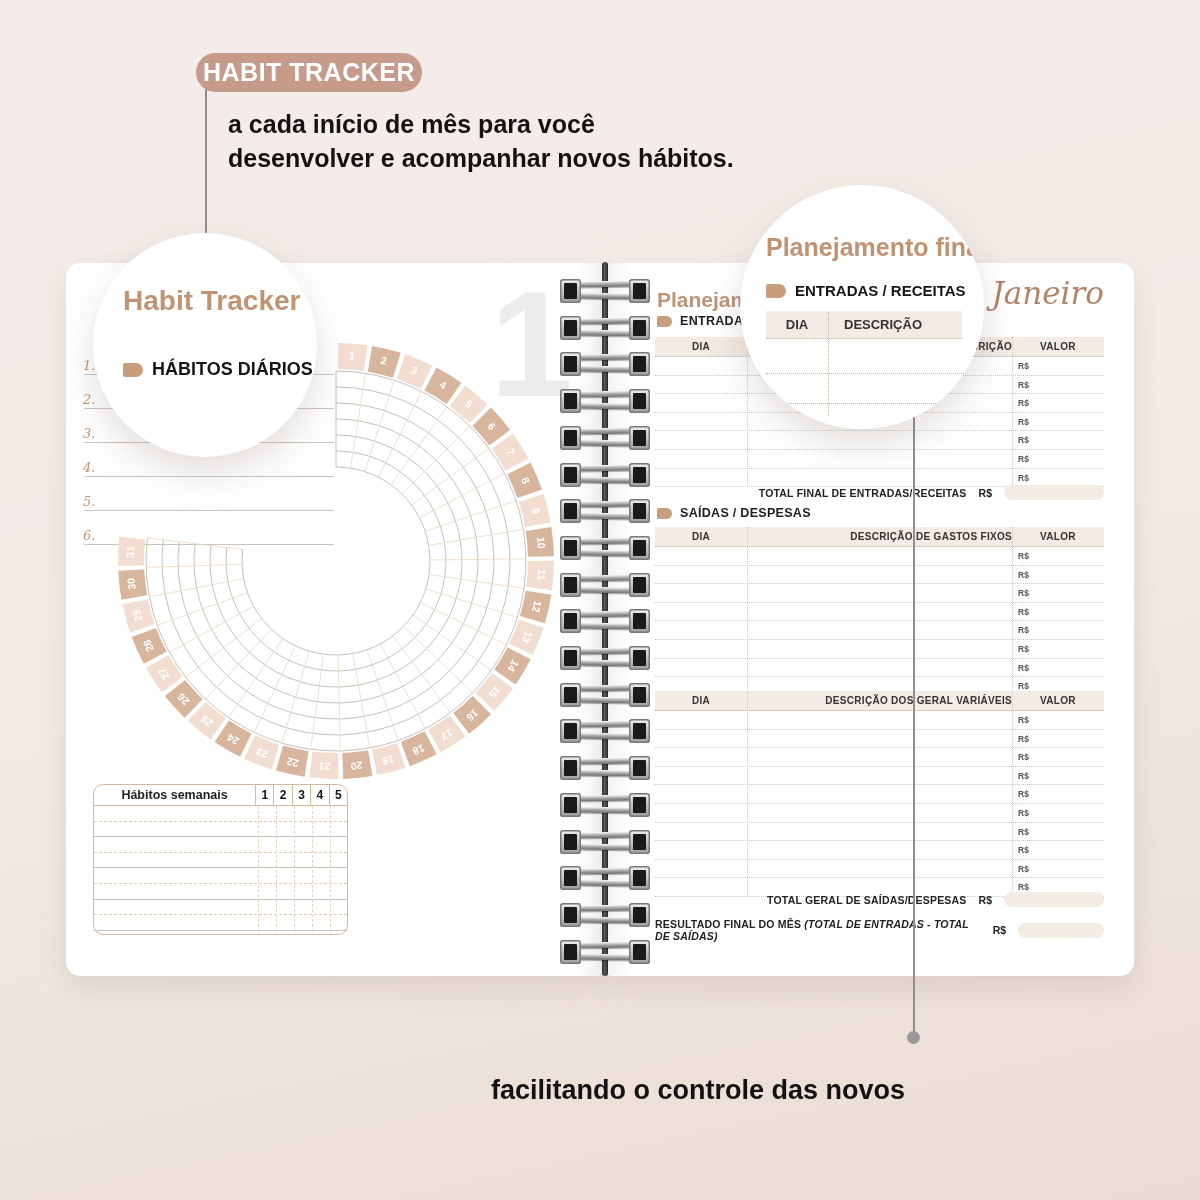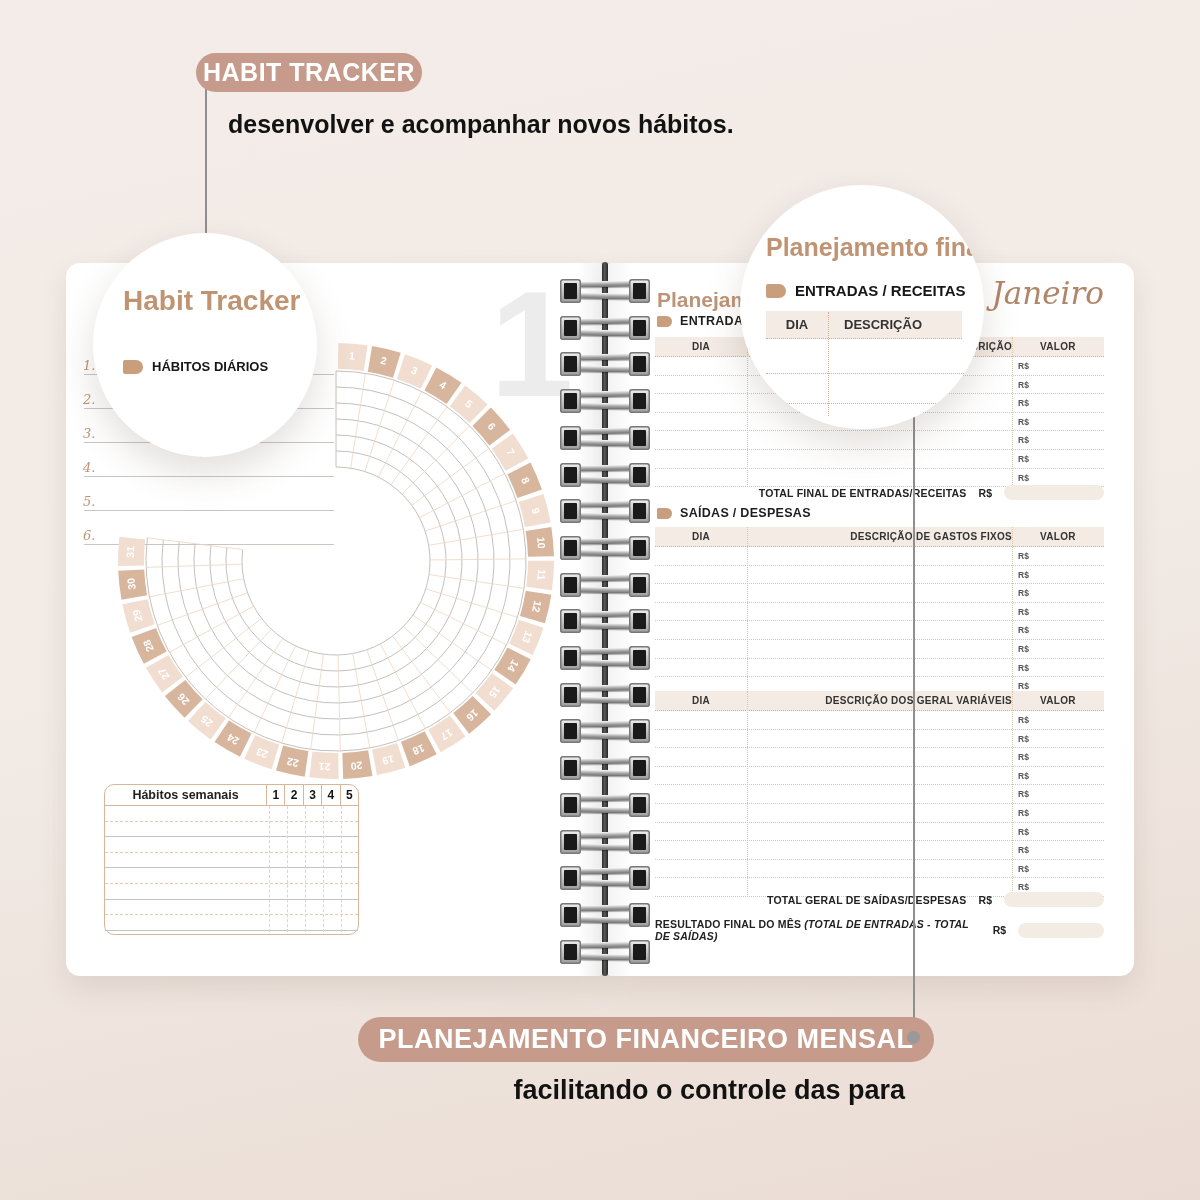--- a/index.html
+++ b/index.html
@@ -19,21 +19,21 @@
 
   
   .habit-row{position:absolute;left:18px;width:250px;border-bottom:1px solid #c9c6c2;height:0;}
   .habit-row .num{position:absolute;left:-1px;top:-16px;font-family:"DejaVu Serif",serif;font-style:italic;font-size:13px;color:#c09372;}
 
   
   .tracker{position:absolute;left:42px;top:70px;}
 
   
   .ltable{position:absolute;border:1.5px solid #d8b69c;border-radius:10px;background:#fff;}
-  .tbl-week{left:38px;top:521px;width:253px;height:149px;}
+  .tbl-week{left:27px;top:521px;width:253px;height:149px;}
   .tbl-month{left:298px;top:521px;width:181px;height:149px;}
   .ltable .hd{display:flex;height:20px;border-bottom:1.5px solid #d8b69c;}
   .ltable .hd .title{flex:1;text-align:center;font-weight:bold;font-size:12.5px;line-height:21px;color:#1f1f1f;}
   .ltable .hd .c{width:17.4px;border-left:1.5px solid #d8b69c;text-align:center;font-size:12px;font-weight:bold;line-height:21px;}
   .ltable .ln{position:absolute;left:0;right:0;height:0;}
   .ln.solid{border-top:1px solid #c6c3c0;}
   .ln.dash{border-top:1px dashed #e6cbb4;}
   .ltable .vl{position:absolute;top:21px;bottom:2px;width:0;border-left:1px dashed #e9d2bd;}
 
   
@@ -81,21 +81,21 @@
   .loop .w2{top:15px;transform:rotate(1deg);}
 
   
   .bubble{position:absolute;background:#fff;border-radius:50%;box-shadow:0 16px 36px rgba(100,75,60,.18);overflow:hidden;}
   .bubble-left{left:93px;top:233px;width:224px;height:224px;}
   .bubble-right{left:740px;top:185px;width:244px;height:244px;}
   .b-title{position:absolute;font-weight:bold;color:#c09372;}
   .bl-title{left:30px;top:52px;font-size:28px;}
   .br-title{left:26px;top:48px;font-size:25px;white-space:nowrap;}
   .b-label{position:absolute;display:flex;align-items:center;gap:9px;font-weight:bold;color:#161616;}
-  .bl-label{left:30px;top:126px;font-size:13px;justify-content:center;}
+  .bl-label{left:30px;top:126px;font-size:18px;justify-content:center;}
   .br-label{left:26px;top:97px;font-size:15px;}
   .b-label .tab-ic{width:20px;height:14px;}
   .mini-tbl{position:absolute;left:26px;top:126px;width:196px;}
   .mini-tbl .mhd{display:flex;height:27px;background:#f3ebe4;border-bottom:1px dotted #cfae92;}
   .mini-tbl .mhd span{font-size:13px;font-weight:bold;line-height:28px;color:#333;}
   .mini-tbl .mdia{width:62px;text-align:center;}
   .mini-tbl .mdesc{padding-left:16px;}
   .mvl{position:absolute;left:88px;top:127px;height:104px;width:0;border-left:1px dotted #cbb096;}
   .mln{position:absolute;left:26px;width:200px;height:0;border-top:1px dotted #cbb096;}
   .mln1{top:188px;} .mln2{top:218px;}
@@ -556,22 +556,22 @@
         <span class="mdesc">DESCRIÇÃO</span>
       </div>
     </div>
     <div class="mvl"></div>
     <div class="mln mln1"></div>
     <div class="mln mln2"></div>
   </div>
 
   <div class="badge badge-top">HABIT TRACKER</div>
   <div class="callout-text ct-top">
+    <div>a cada início de mês para você</div>
     <div>desenvolver e acompanhar novos hábitos.</div>
   </div>
 
-  <div class="badge badge-bottom">PLANEJAMENTO FINANCEIRO MENSAL</div>
   <div class="dot dot-c"></div>
   <div class="callout-text ct-bottom">
-    <div>facilitando o controle das para</div>
+    <div>facilitando o controle das novos</div>
   </div>
 
 </div>
 
 </body></html>

